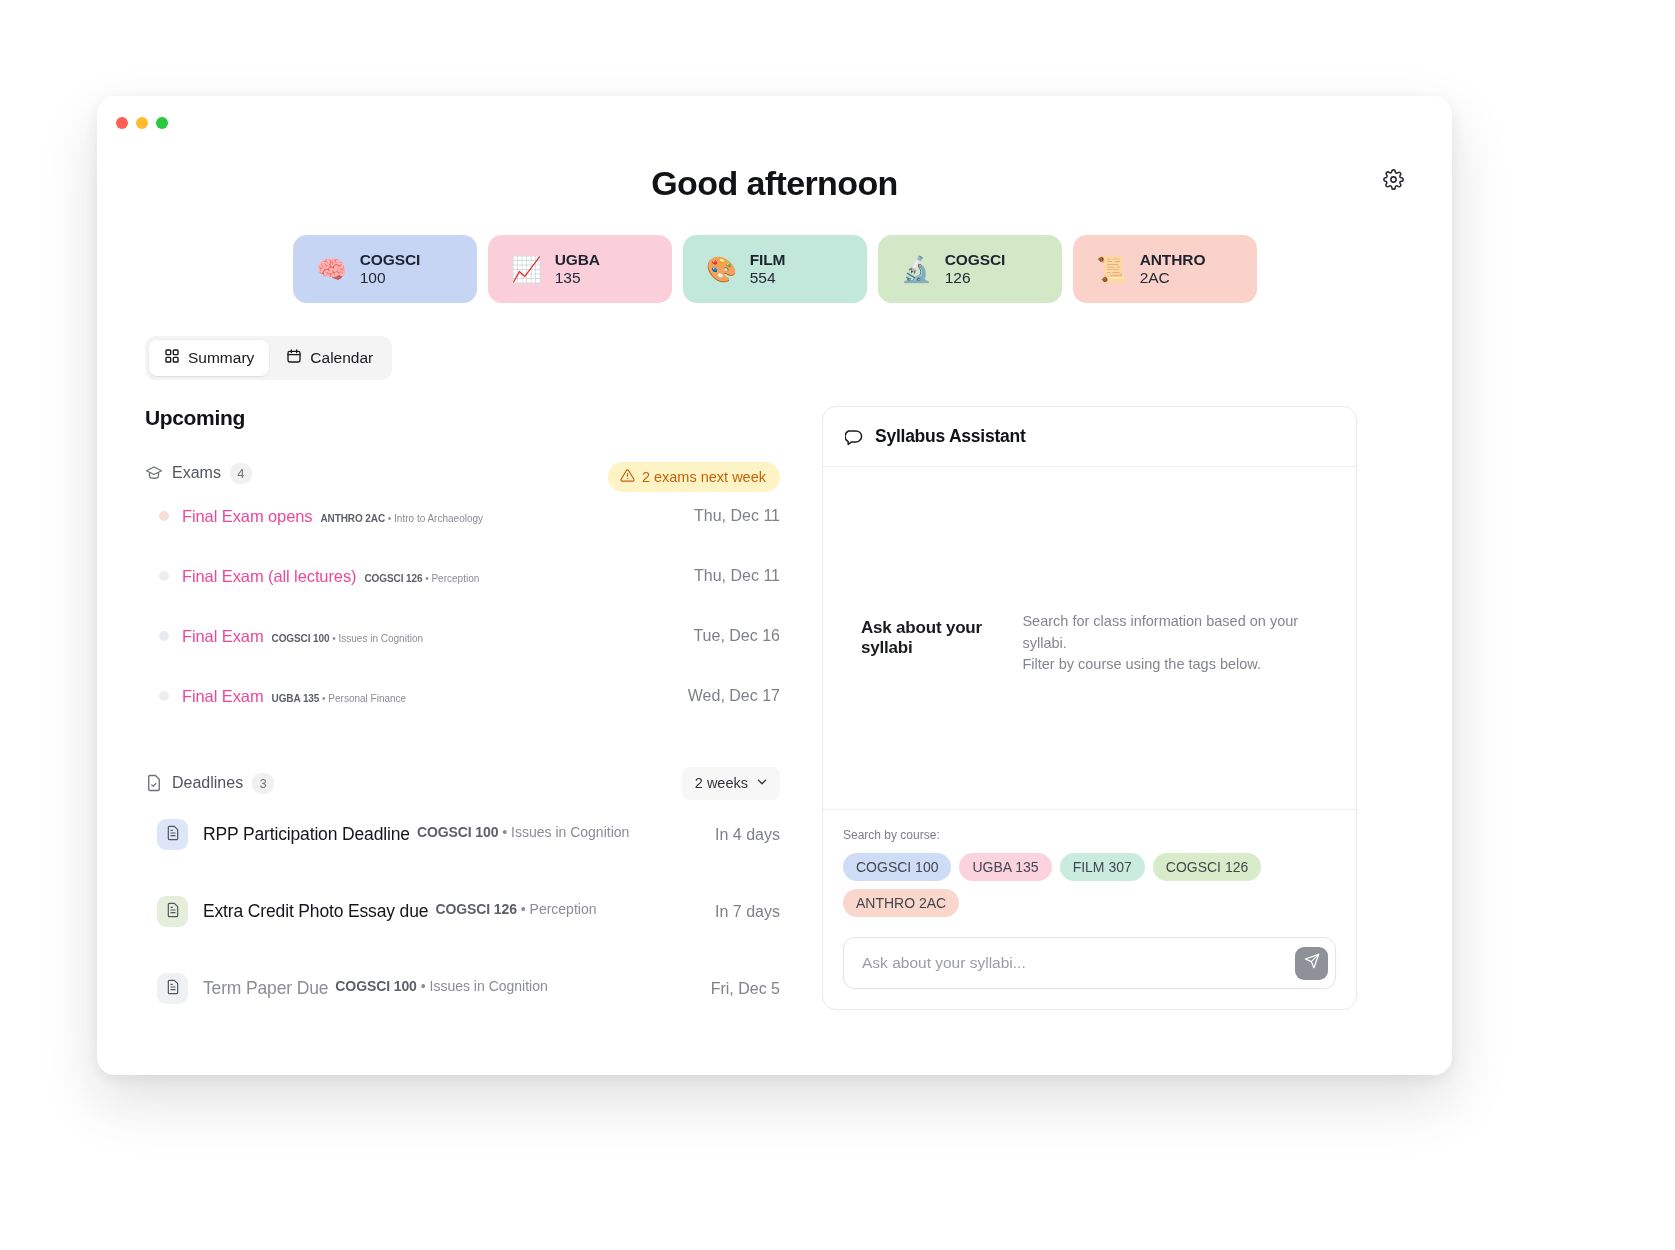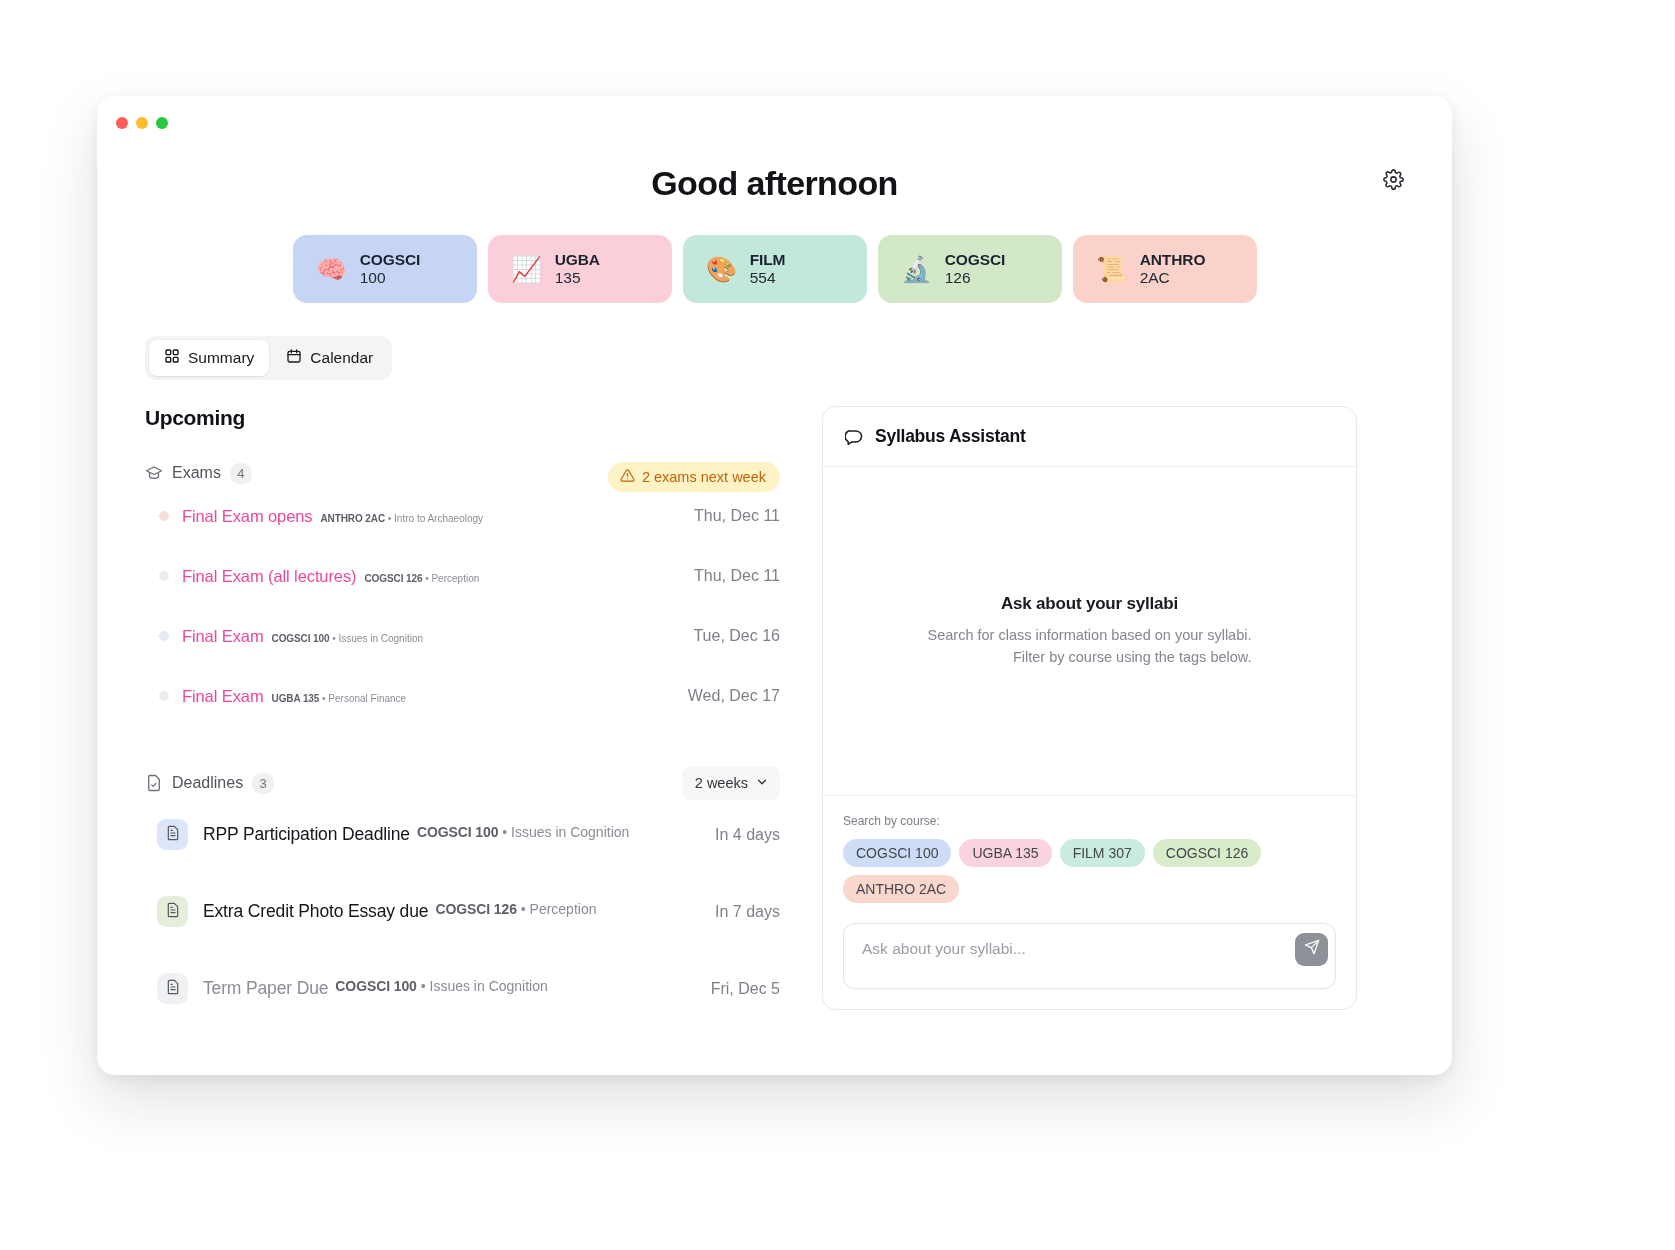--- a/index.html
+++ b/index.html
@@ -219,23 +219,23 @@
     padding: 19px 22px;
     border-bottom: 1px solid #eeeef0;
   }
   .assistant-title {
     font-size: 17.5px; font-weight: bold; color: #111319; letter-spacing: -0.25px;
   }
   .bubble-icon { color: #1b1d22; display: flex; align-items: center; }
 
   .assistant-empty {
     flex: 1;
-    display: flex; flex-direction: column;
+    display: flex; flex-direction: row;
     align-items: center; justify-content: center;
-    text-align: right;
+    text-align: left;
     padding: 0 38px;
   }
   .empty-title {
     font-size: 17px; font-weight: bold; color: #191b20; letter-spacing: -0.2px;
   }
   .empty-sub {
     margin-top: 11px;
     font-size: 14.5px; color: #83868e; line-height: 1.5;
   }
 
@@ -251,21 +251,21 @@
     padding: 6px 13px;
     cursor: pointer;
   }
 
   .composer {
     margin-top: 20px;
     display: flex; align-items: center;
     background: #ffffff;
     border: 1px solid #e4e4e7;
     border-radius: 12px;
-    padding: 6px 7px 20px 18px;
+    padding: 6px 7px 6px 18px;
     box-shadow: 0 1px 2px rgba(0,0,0,0.03);
   }
   .composer input {
     flex: 1;
     border: none; outline: none;
     font-size: 15.5px;
     font-family: "Liberation Sans", sans-serif;
     color: #1a1c21;
     background: transparent;
     padding: 10px 0;

